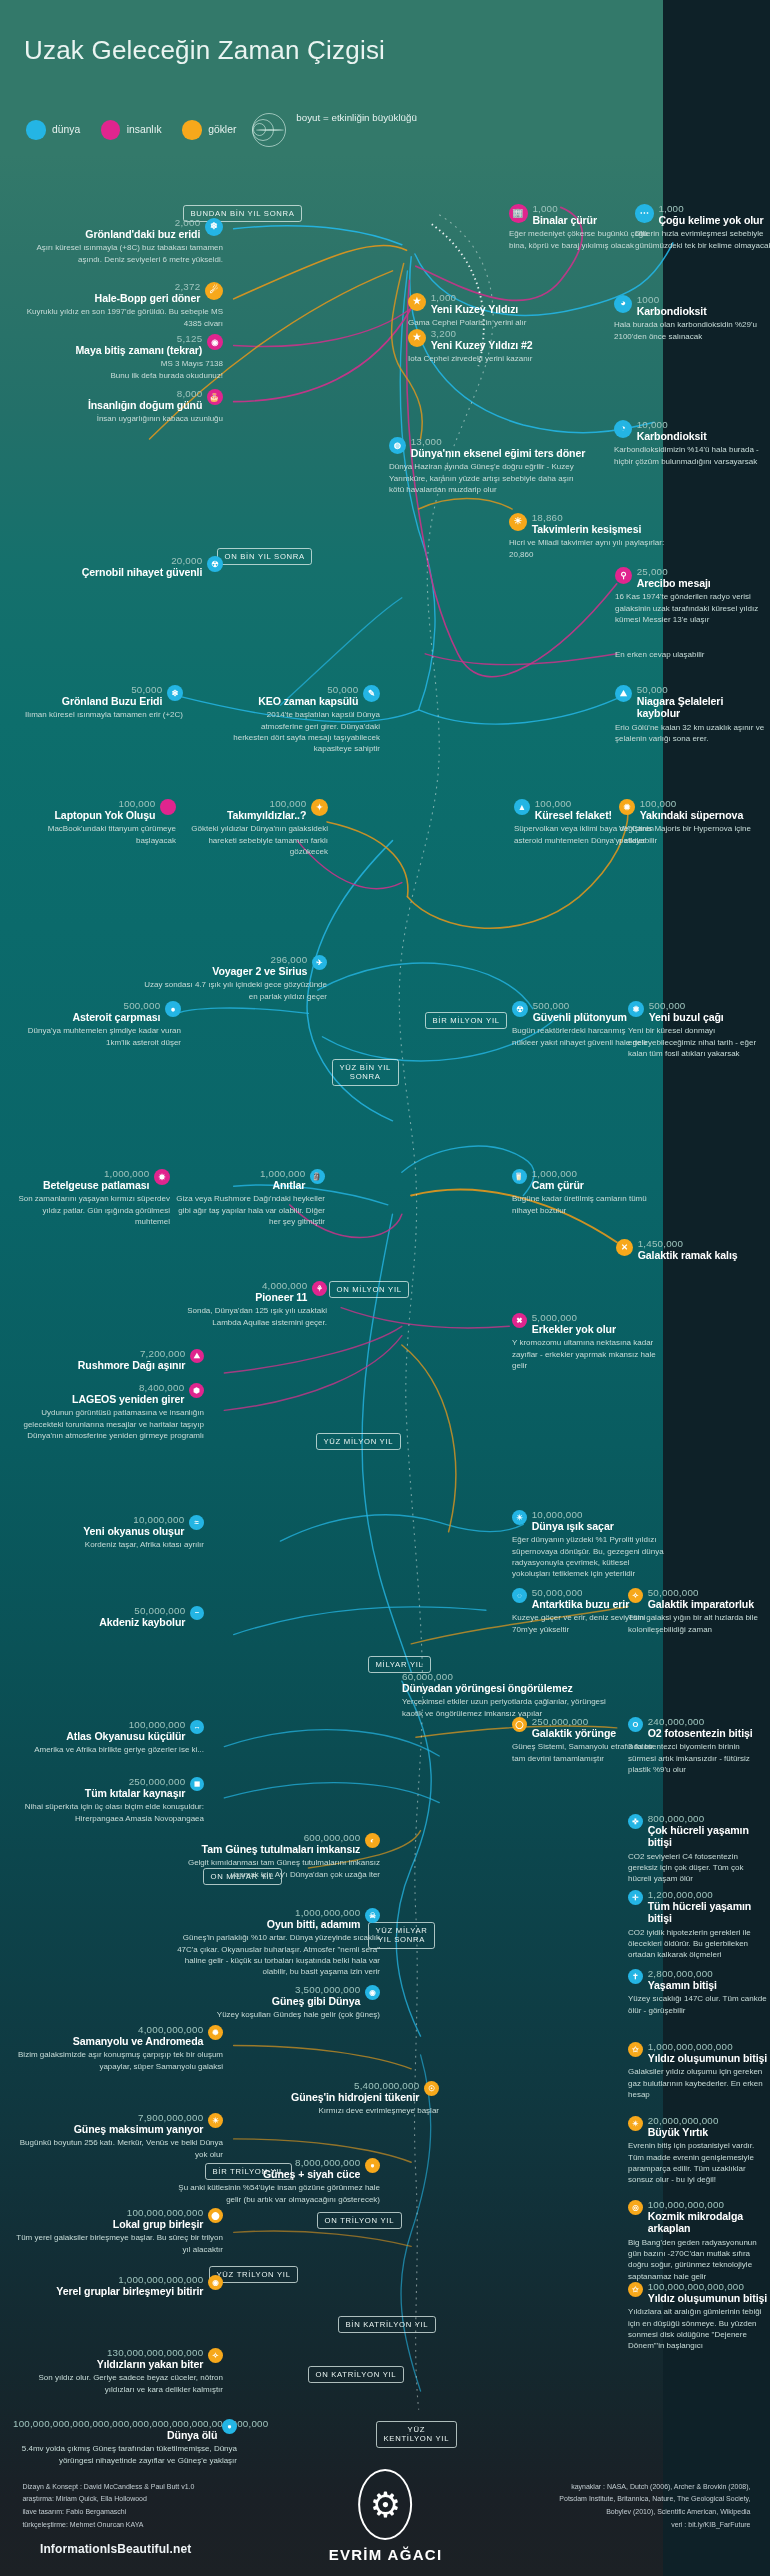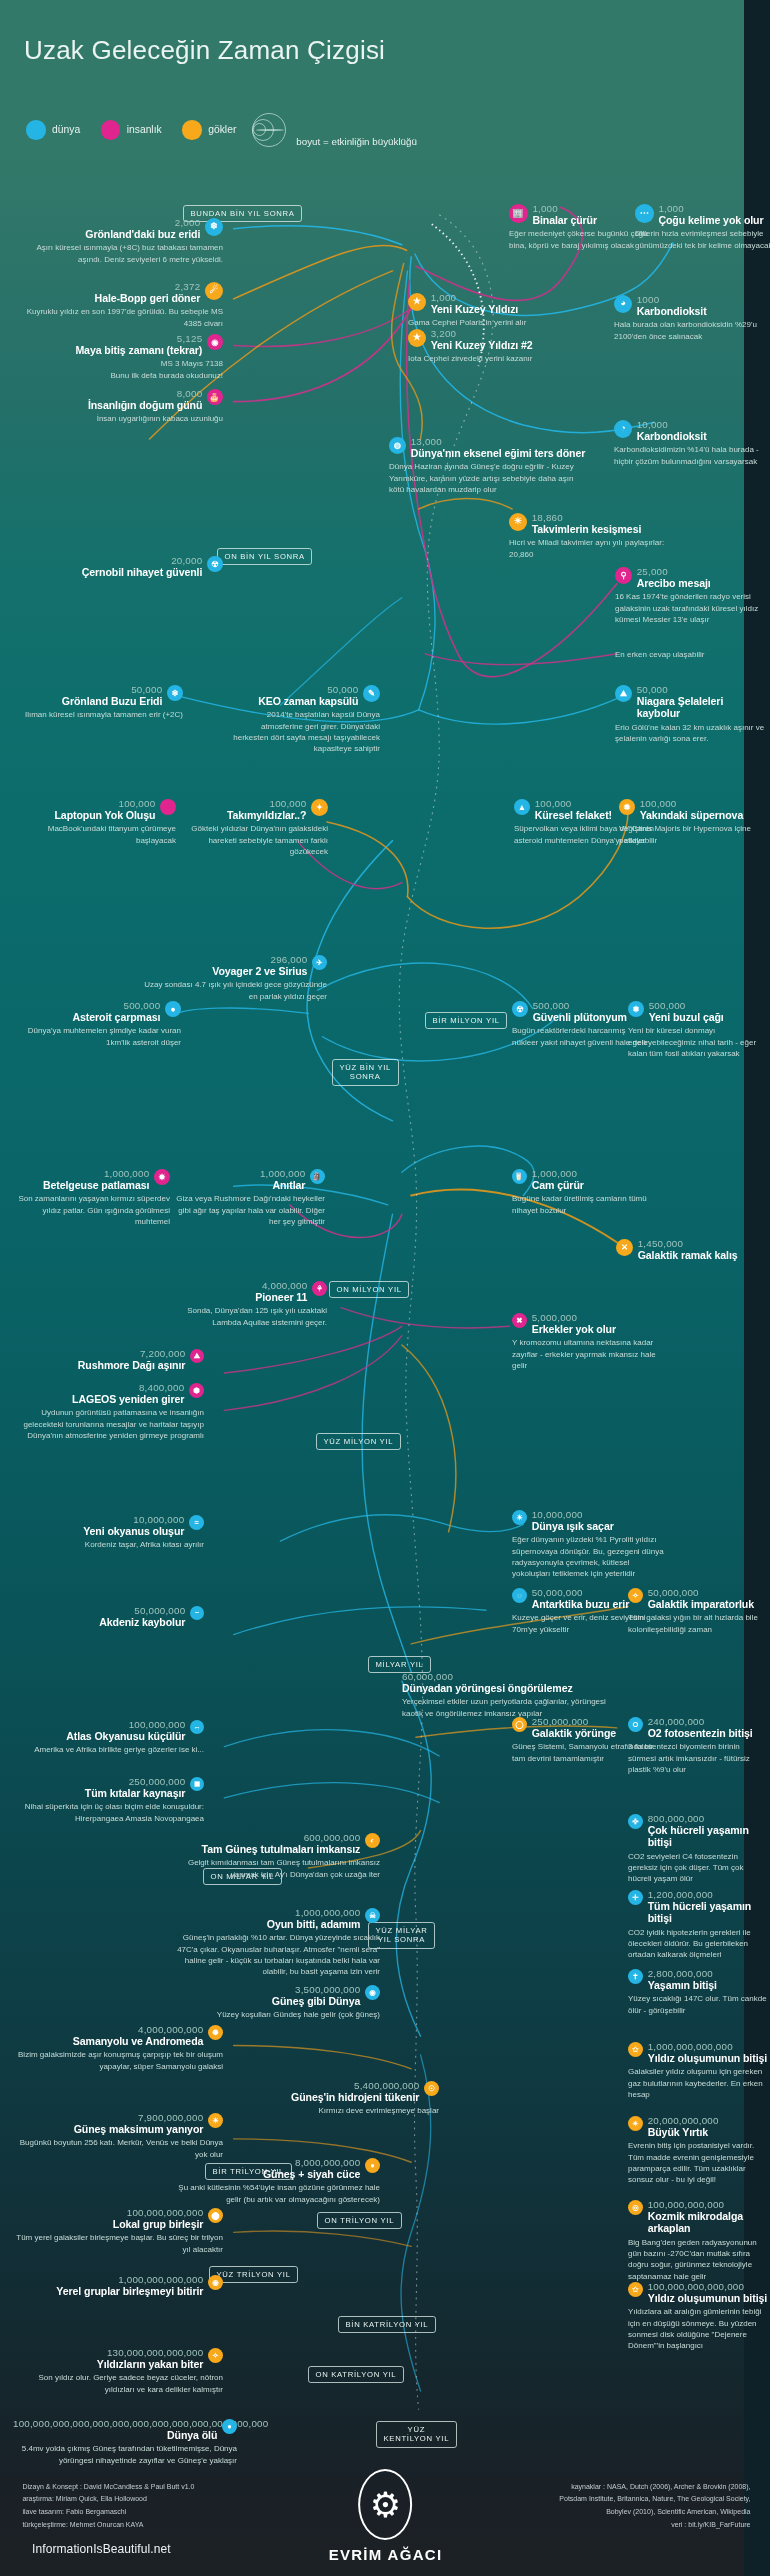--- a/index.html
+++ b/index.html
@@ -3,41 +3,41 @@
 <meta charset="utf-8">
 <style>
   * { box-sizing: border-box; margin: 0; padding: 0; }
   html, body {
     width: 771px; height: 2576px;
     font-family: "Liberation Sans", sans-serif;
     background: #0e2128;
     overflow: hidden;
   }
   #page {
-    position: relative; width: 744px; height: 2576px;
+    position: relative; width: 663px; height: 2576px;
     background: linear-gradient(180deg,
       #33796a 0%, #33796a 6%, #2d7469 10%,
       #237069 16%, #15706c 22%, #0d6e6c 28%,
       #0b6a6b 36%, #0a6568 46%, #095c60 56%,
       #0a5257 64%, #0c464d 72%, #0f3a42 80%,
       #122f37 87%, #15262c 93%, #1a2026 97%, #1c2125 100%);
   }
   .bgsvg { position:absolute; inset:0; width:771px; height:2576px; pointer-events:none; }
 
   
   .title {
     position: absolute; left: 24px; top: 35px;
     font-size: 26px; font-weight: 300; color: #eaf4f1;
     letter-spacing: 0.2px; white-space: nowrap;
   }
   .legend { position:absolute; left:26px; top:120px; display:flex; align-items:center; gap:7.5px; }
   .legend .item { display:flex; align-items:center; gap:6.5px; margin-right:13px; }
   .legend .dot { width:19.6px; height:19.6px; border-radius:50%; display:block; }
   .legend .lbl { font-size:10.3px; color:#e9f3f0; }
-  .sizekey { position:absolute; left:250px; top:112px; display:flex; align-items:flex-end; gap:9.3px; }
+  .sizekey { position:absolute; left:250px; top:112px; display:flex; align-items:flex-start; gap:9.3px; }
   .sizekey .rings { position:relative; width:37px; height:35px; }
   .sizekey .rings i {
     position:absolute; border:0.9px solid rgba(210,235,228,.65); border-radius:50%;
   }
   .sizekey .r1{ width:34px;height:34px; left:1.9px; top:0.9px; }
   .sizekey .r2{ width:22.4px;height:22.4px; left:1.9px; top:6.5px; }
   .sizekey .r3{ width:13px;height:13px; left:2.8px; top:11.2px; }
   .sizekey .dash{ position:absolute; left:5.6px; top:17px; width:28px; border-top:0.9px dashed rgba(210,235,228,.7); }
   .sizekey .lbl { font-size:9.8px; color:#e6f2ef; white-space:nowrap; }
 
@@ -61,21 +61,21 @@
   }
   .txt { flex:1 1 auto; min-width:0; }
   .yr { font-size:9.8px; color:#9fc4bd; letter-spacing:0.2px; line-height:1.05; }
   .ttl { font-size:10.6px; font-weight:bold; color:#ffffff; line-height:1.15; letter-spacing:-0.1px; }
   .desc { font-size:8px; color:#c8dcd8; line-height:1.42; margin-top:1.9px; }
   .ev.l .desc, .ev.l .yr, .ev.l .ttl { text-align:right; }
 
   
   .footer { position:absolute; left:0; top:2473px; width:771px; height:103px; }
   .credits { position:absolute; left:22.4px; top:7.5px; font-size:7px; color:#c3cdd2; line-height:1.85; }
-  .site { position:absolute; left:32px; top:69px; font-size:12px; color:#eef3f5; letter-spacing:0.1px; }
+  .site { position:absolute; left:40px; top:69px; font-size:12px; color:#eef3f5; letter-spacing:0.1px;font-weight:bold; }
   .sources { position:absolute; right:20.5px; top:7.5px; width:308px; text-align:right;
              font-size:7px; color:#c3cdd2; line-height:1.85; }
   .brand { position:absolute; left:50%; top:-3.7px; transform:translateX(-50%); text-align:center; }
   .brand .mark {
     width:54px; height:71px; border:2.2px solid #fff; border-radius:50%;
     margin:0 auto; position:relative;
   }
   .brand .mark span { position:absolute; left:50%; transform:translateX(-50%); color:#fff; font-size:35px; line-height:67px; }
   .brand .name { margin-top:5.6px; font-size:15px; letter-spacing:1.3px; color:#fff; font-weight:bold; }
 </style>

